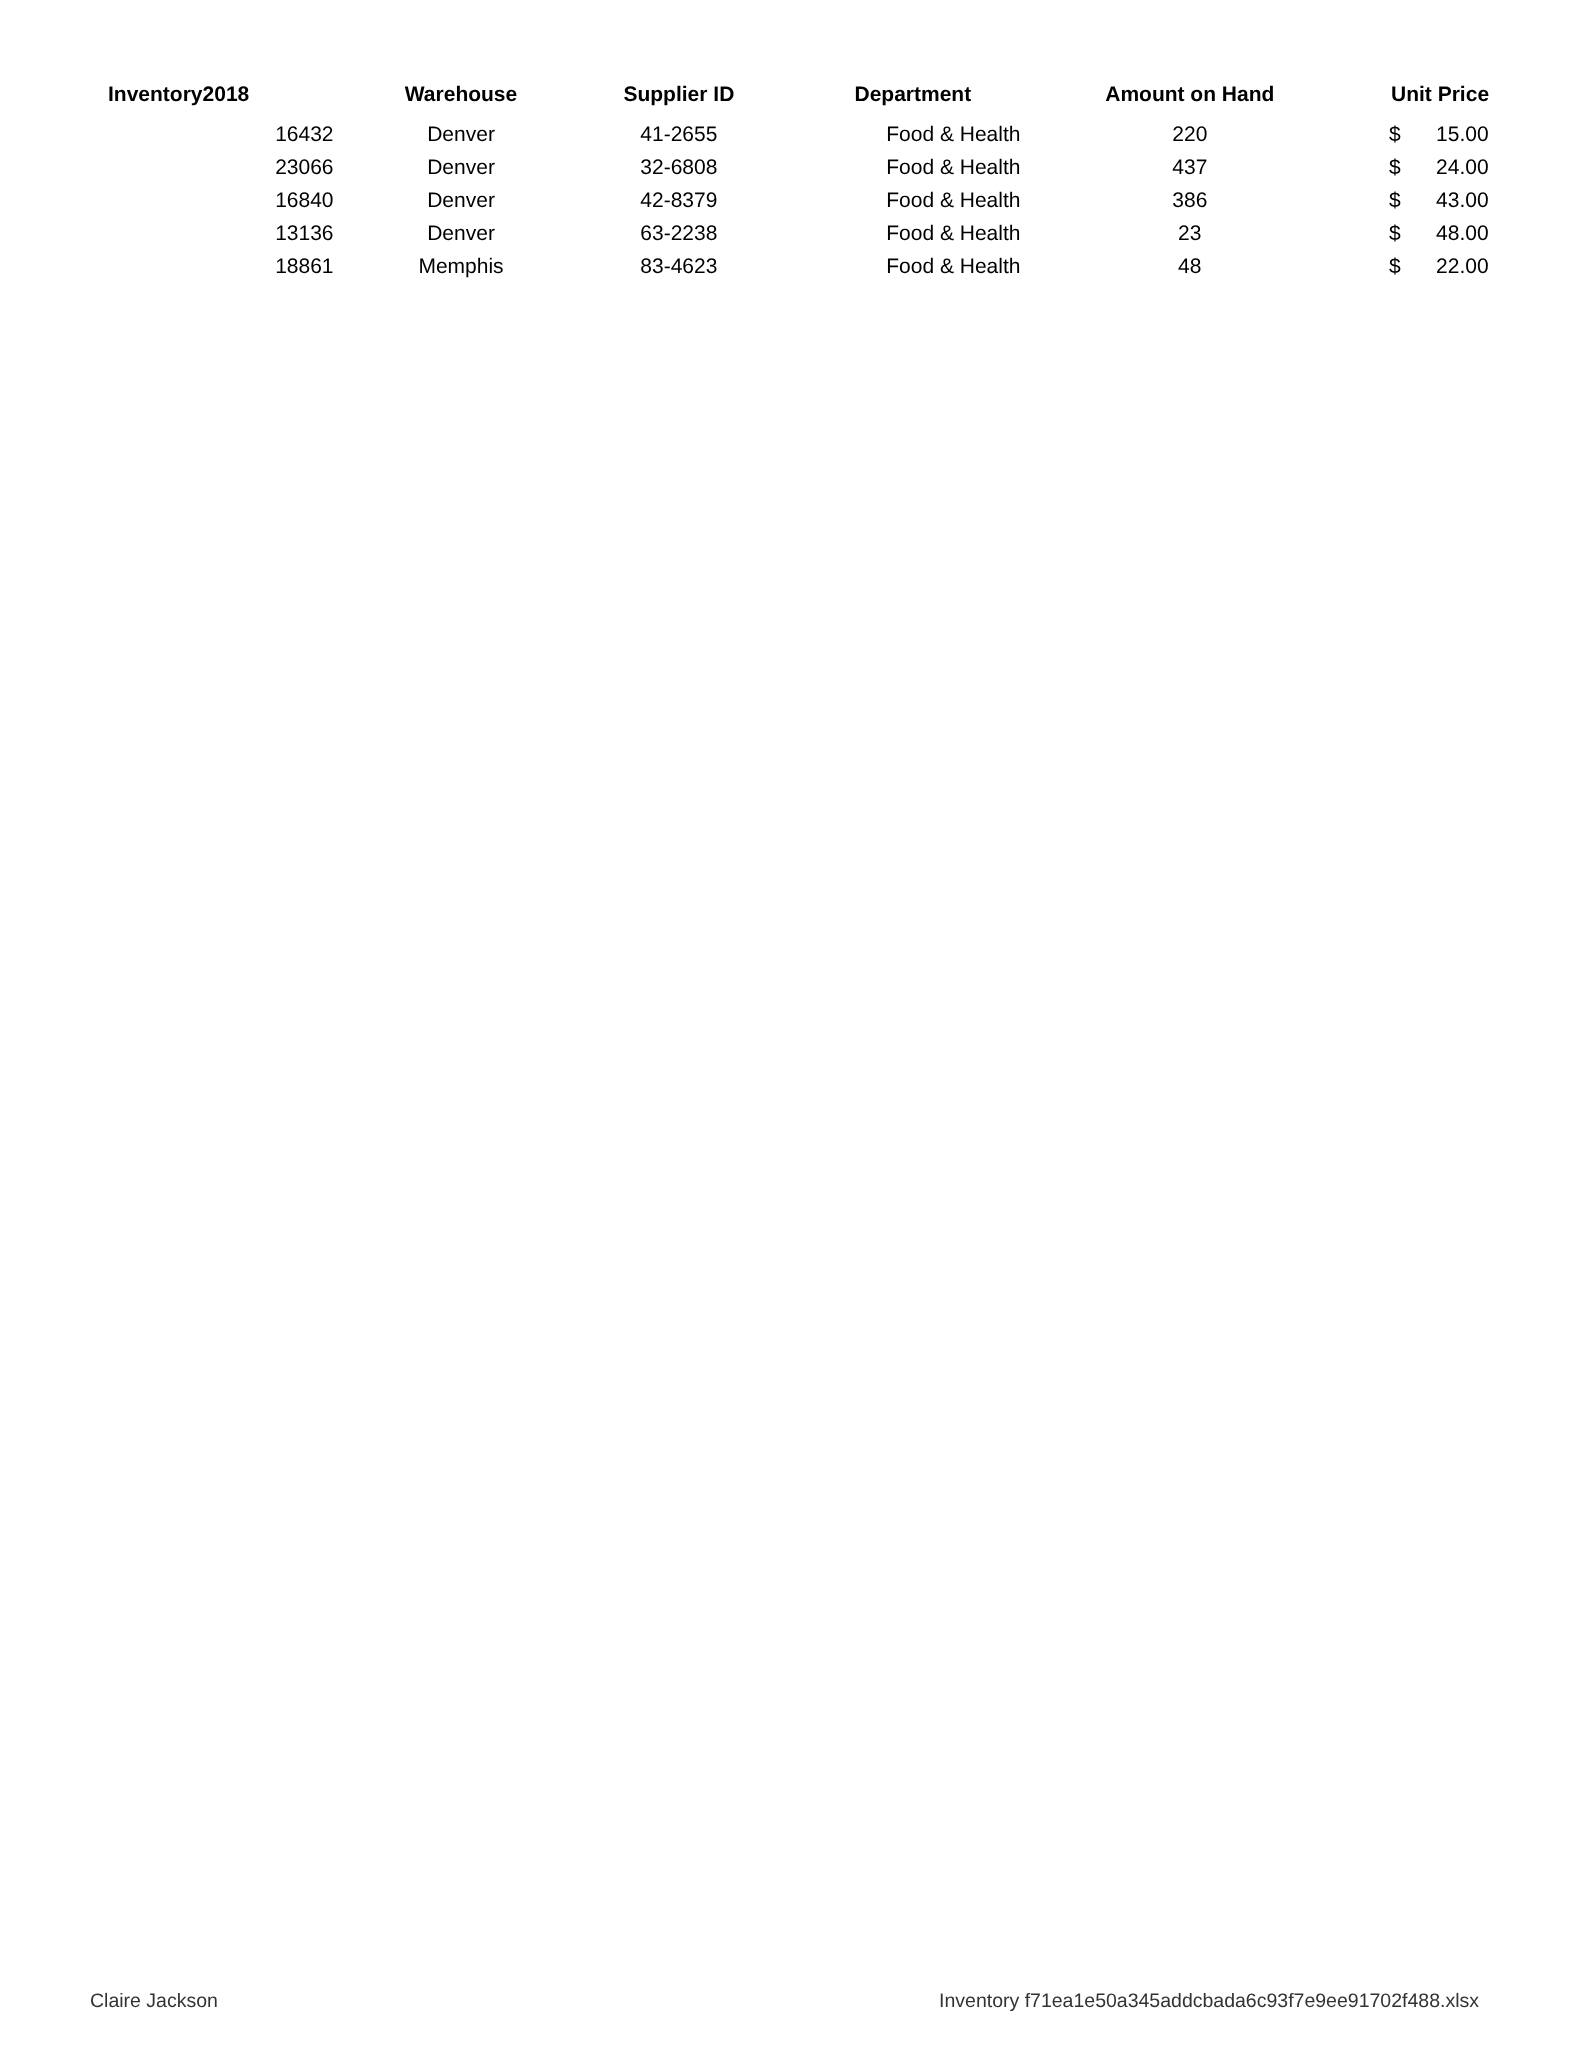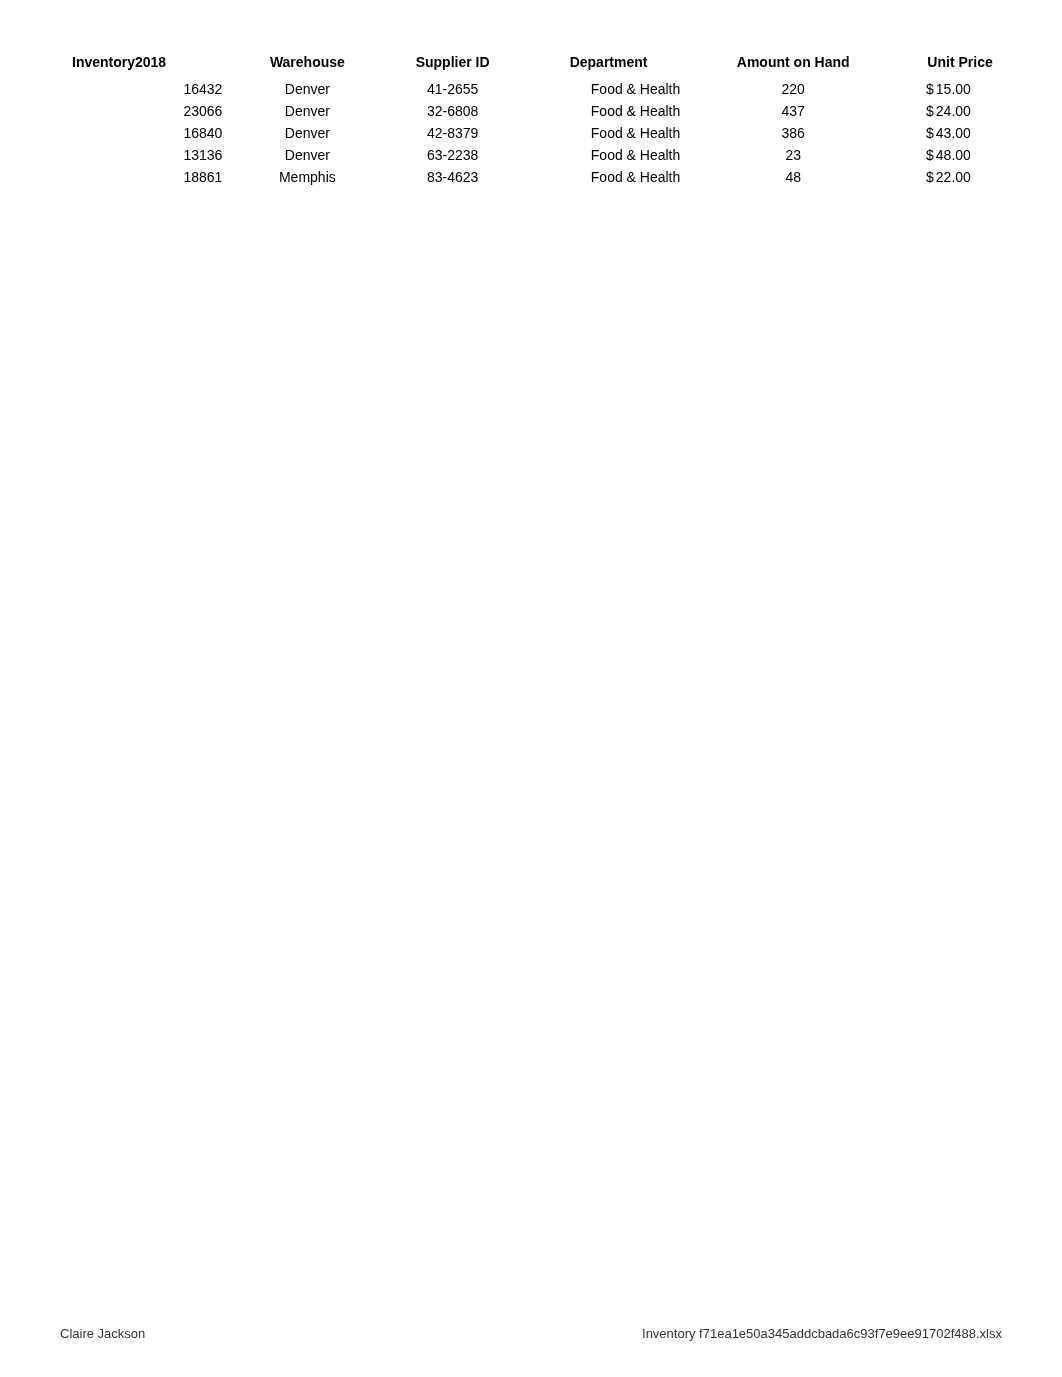--- a/index.html
+++ b/index.html
@@ -49,29 +49,29 @@
     tbody tr td.dept {
       text-align: right;
     }
 
     tbody tr td.currency-symbol {
       text-align: right;
       padding-right: 2px;
     }
 
     tbody tr td.currency-value {
-      text-align: left;
+      text-align: center;
       padding-left: 0;
     }
 
     .footer {
       position: absolute;
       bottom: 36px;
       left: 60px;
-      right: 60px;
+      right: 76px;
       display: flex;
       justify-content: space-between;
       font-size: 13px;
       color: #333333;
     }
   </style>
 </head>
 <body>
 
 <div class="main-content">

